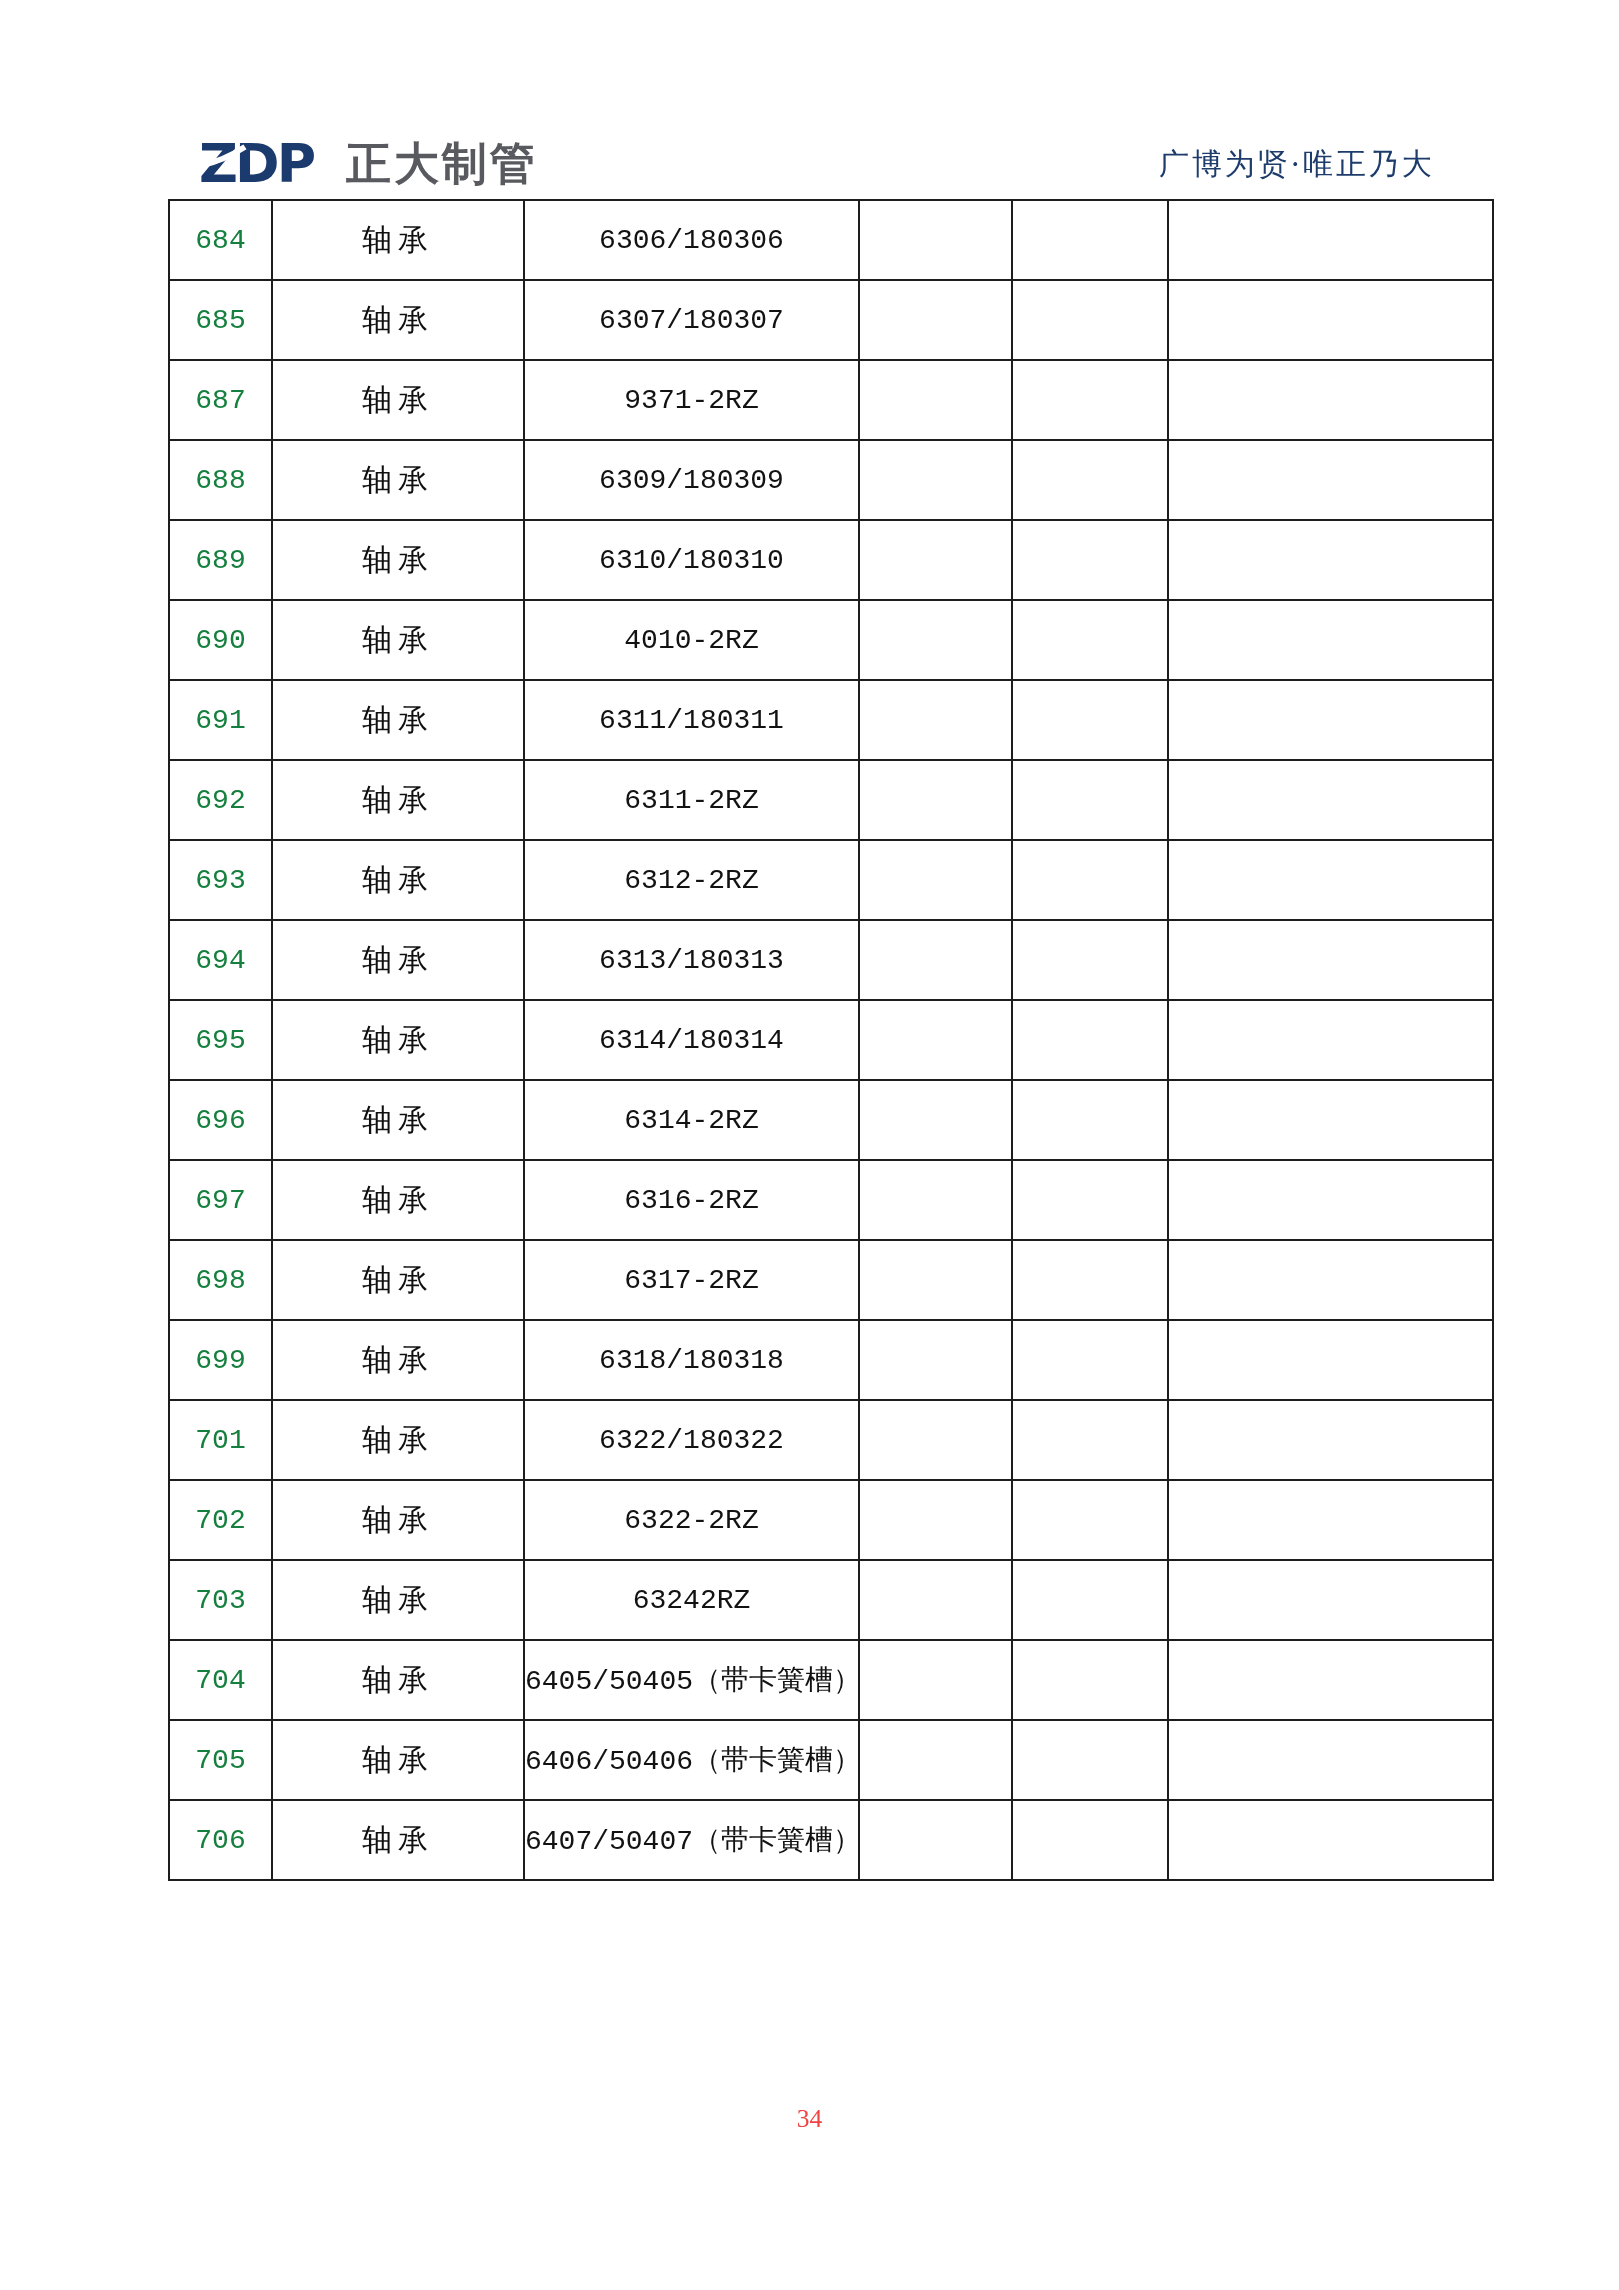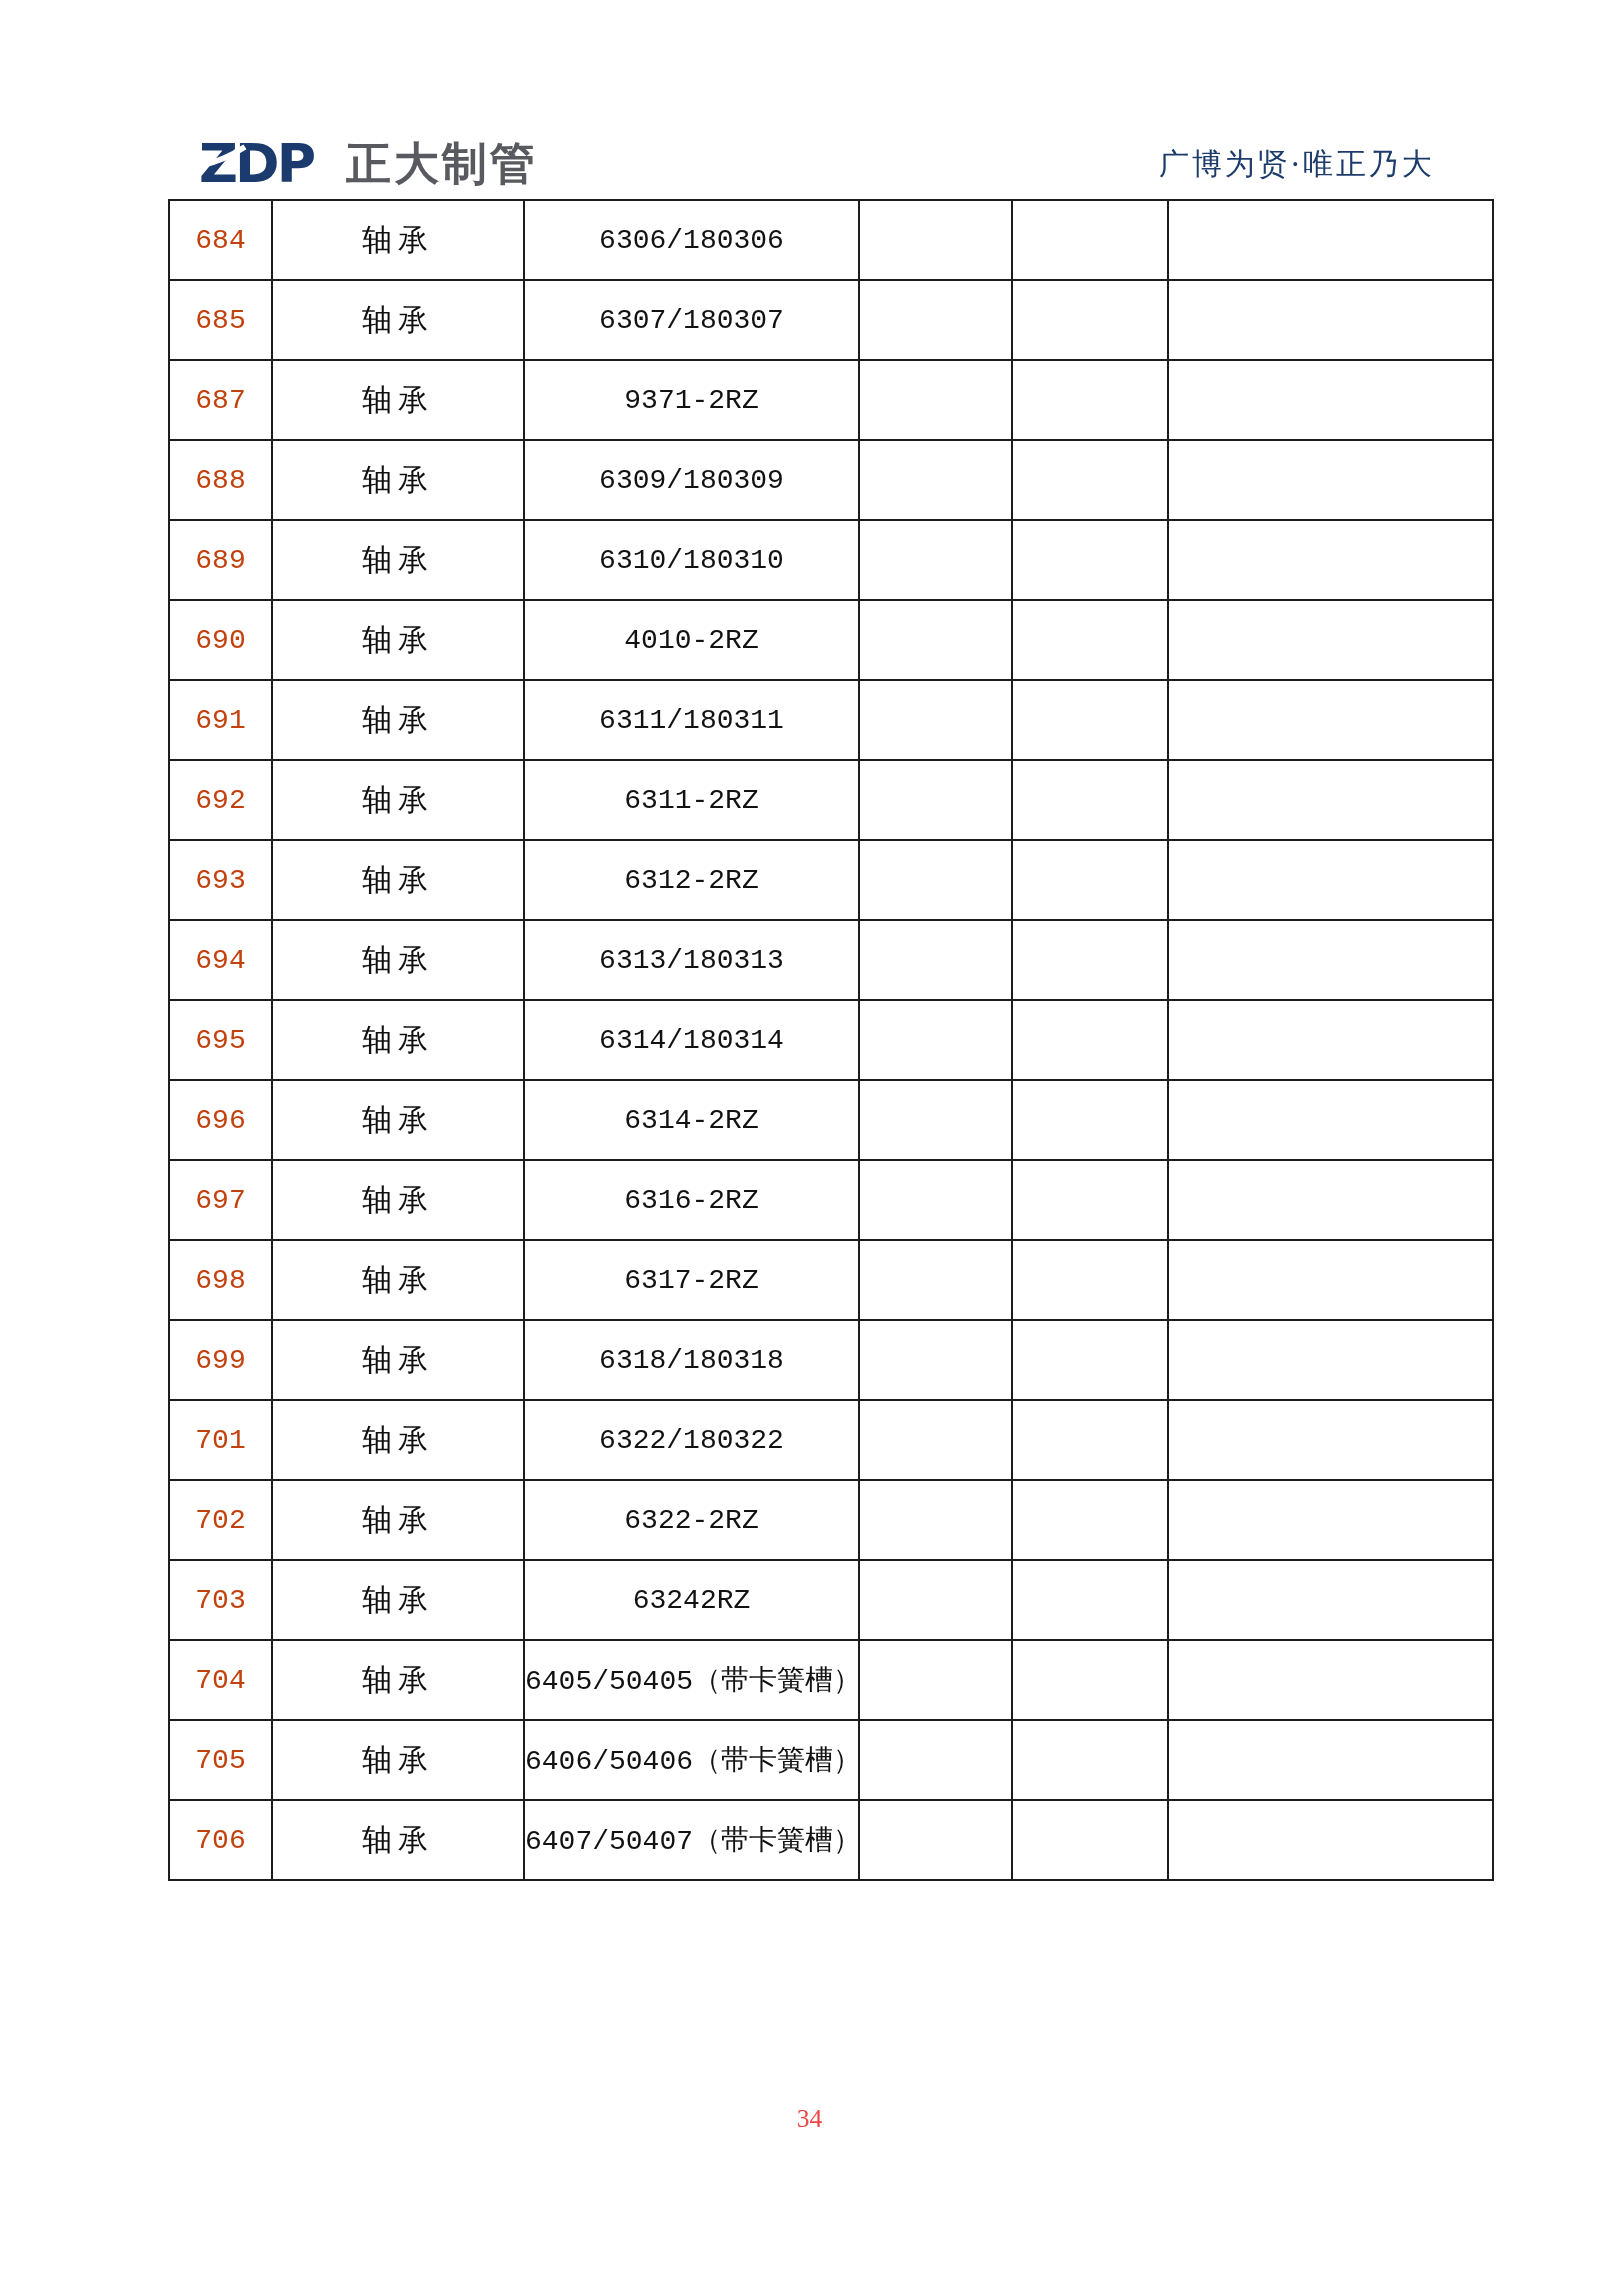--- a/index.html
+++ b/index.html
@@ -22,21 +22,21 @@
   
   .parts-table{
     position:absolute;left:168px;top:199px;
     border-collapse:collapse;table-layout:fixed;width:1324px;
   }
   .parts-table td{
     border:2px solid #1d1d1d;border-top-width:2.9px;border-bottom-width:2.9px;
     height:78px;padding:0;text-align:center;vertical-align:middle;
     background:#ffffff;overflow:hidden;white-space:nowrap;
   }
-  .c-no{font-family:"Liberation Mono","DejaVu Sans Mono",monospace;font-size:28px;color:#c2410c;}
+  .c-no{font-family:"Liberation Mono","DejaVu Sans Mono",monospace;font-size:28px;color:#15803d;}
   .c-name{font-family:Liberation Sans, sans-serif;font-size:30px;color:#101010;letter-spacing:5.9px;margin-left:37px;}
   .c-model{font-family:"Liberation Mono","DejaVu Sans Mono",monospace;font-size:28px;color:#121212;margin-left:20px;}
   
   .page-number{
     position:absolute;left:0;top:2104px;width:1619px;text-align:center;
     font-family:"Liberation Serif","DejaVu Serif",serif;font-size:25.5px;color:#ef4444;
   }
 </style>
 </head>
 <body>

